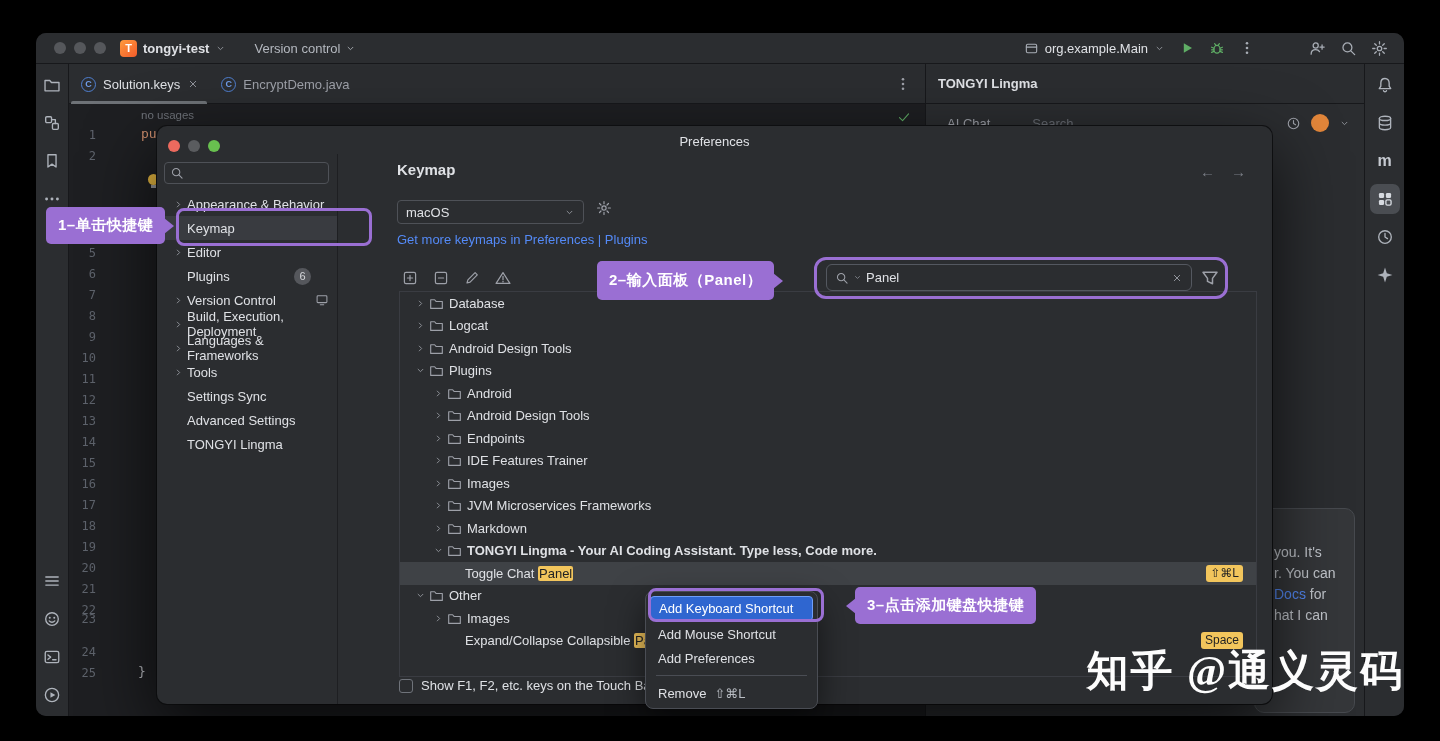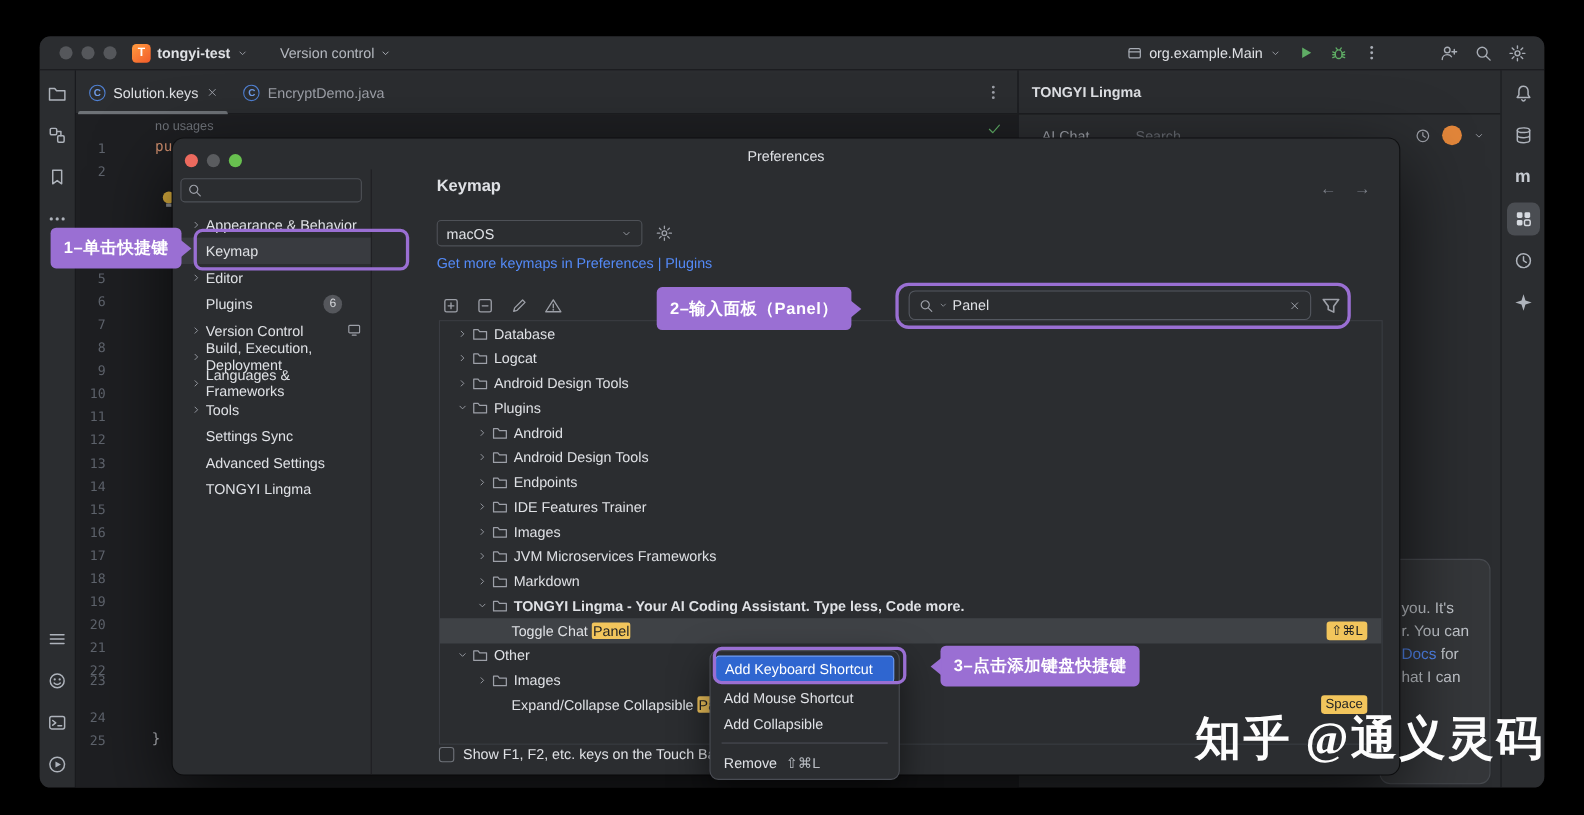--- a/index.html
+++ b/index.html
@@ -73,21 +73,21 @@
 .p-search{margin:8px 8px 8px 7px;height:22px;border:1px solid #4e5157;border-radius:4px;display:flex;align-items:center;padding:0 5px;color:#9da0a8}
 .nav-row{height:24px;display:flex;align-items:center;padding-left:12px;color:#dfe1e5;position:relative}
 .nav-row.sel{background:#393b40}
 .chslot{width:18px;height:16px;display:inline-grid;place-items:center;color:#9da0a8;flex:none}
 .chslot svg{width:11px;height:11px}
 .badge{margin-left:auto;margin-right:26px;min-width:17px;height:17px;border-radius:50%;background:#55575c;color:#d5d7db;font-size:11px;display:grid;place-items:center}
 .trail{margin-left:auto;margin-right:8px;width:14px;height:14px;color:#9da0a8}
 .p-main{position:absolute;left:225px;right:0;top:0;bottom:0}
 .km-title{position:absolute;left:15px;top:7px;font-size:15px;font-weight:700}
 .km-arrows{position:absolute;right:26px;top:9px;color:#7a7e86;font-size:15px;display:flex;gap:16px}
-.km-scheme{position:absolute;left:15px;top:46px;display:flex;align-items:center;gap:12px;color:#9da0a8}
+.km-scheme{position:absolute;left:15px;top:46px;display:flex;align-items:flex-start;gap:12px;color:#9da0a8}
 .select{width:187px;height:24px;border:1px solid #4e5157;border-radius:4px;background:#2b2d30;display:flex;align-items:center;padding:0 8px;gap:6px;color:#dfe1e5}
 .select .lbl{flex:1}
 .km-link{position:absolute;left:15px;top:78px;color:#548af7}
 .km-toolbar{position:absolute;left:16px;top:112px;display:flex;gap:7px;color:#9da0a8}
 .tbtn{width:24px;height:24px;display:grid;place-items:center}
 .tbtn .iw{width:16px;height:16px}
 .km-search{position:absolute;left:444px;top:110px;width:366px;height:27px;border:1px solid #545860;border-radius:6px;display:flex;align-items:center;gap:4px;padding:0 8px;background:#2b2d30;color:#9da0a8}
 .km-input{flex:1;background:transparent;border:none;outline:none;color:#dfe1e5;font-size:13px;font-family:inherit}
 .km-filter{position:absolute;left:818px;top:114px;width:20px;height:20px;color:#9da0a8}
 .km-tree{position:absolute;left:17px;top:137px;width:858px;height:386px;border:1px solid #3a3c42;overflow:hidden}
@@ -803,21 +803,21 @@
   </div>
 
   <div class="ctx-menu" id="ctx-menu">
       <div class="mitem sel">
         <span>Add Keyboard Shortcut</span>
       </div>
       <div class="mitem">
         <span>Add Mouse Shortcut</span>
       </div>
       <div class="mitem">
-        <span>Add Collapsible</span>
+        <span>Add Preferences</span>
       </div>
       <div class="msep"></div>
       <div class="mitem">
         <span>Remove</span>
         <span class="mdetail">⇧⌘L</span>
       </div>
     </div>
 
   <div class="ann-outline" style="left:176px;top:208px;width:196px;height:38px;border-radius:8px"></div>
   <div class="ann-outline" style="left:814px;top:257px;width:414px;height:42px;border-radius:12px"></div>

